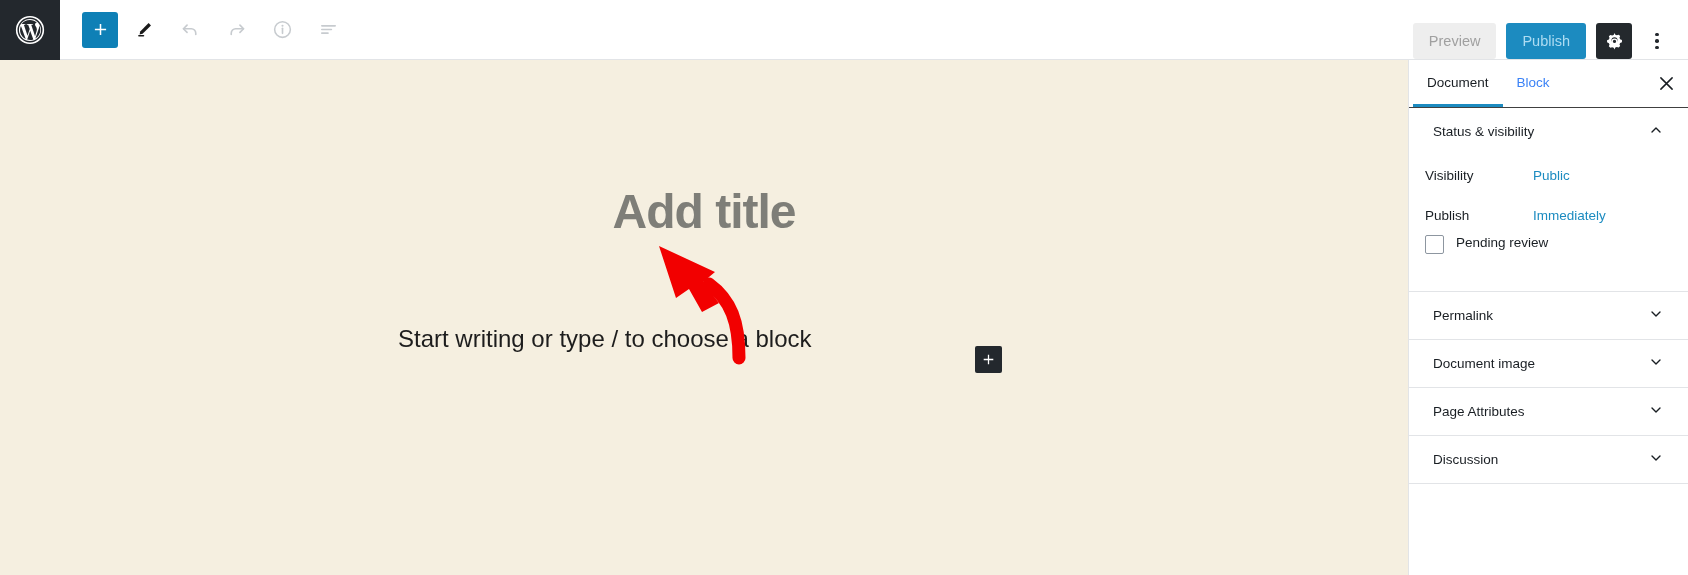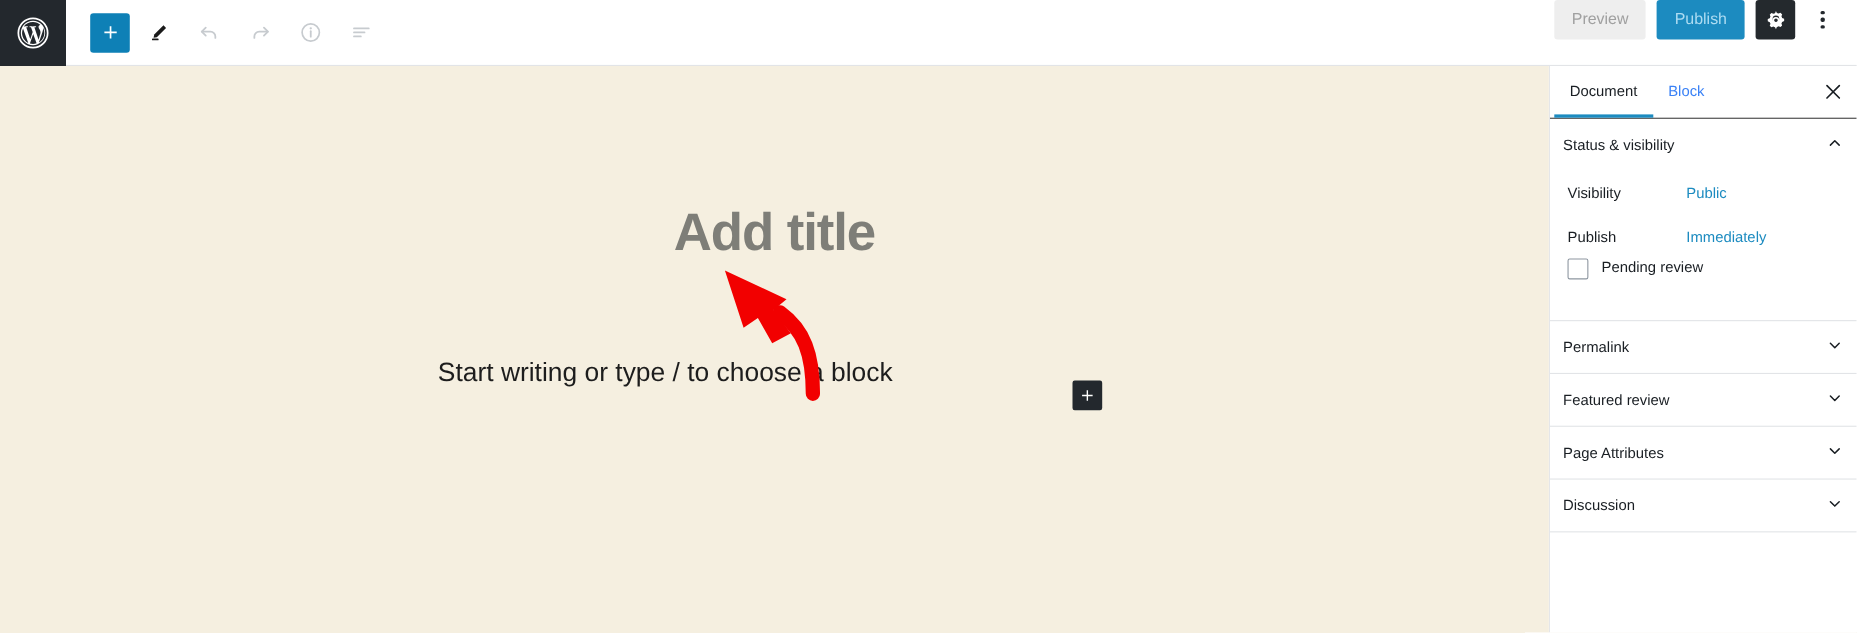--- a/index.html
+++ b/index.html
@@ -67,21 +67,21 @@
     width: 36px;
     height: 36px;
     border-radius: 3px;
   }
   .tool-btn.primary svg { stroke: #ffffff; }
 
   .header-spacer { flex: 1 1 auto; }
 
   .header-right-tools {
     display: flex;
-    align-items: flex-start;
+    align-items: flex-end;
     gap: 10px;
     padding-right: 16px;
   }
 
   .btn-preview {
     height: 36px;
     padding: 0 16px;
     display: flex;
     align-items: center;
     background: #eeeeee;
@@ -243,21 +243,21 @@
     cursor: pointer;
   }
 
   .panel {
     border-bottom: 1px solid #e2e4e7;
   }
   .panel-header {
     display: flex;
     align-items: center;
     height: 47px;
-    padding: 0 12px;
+    padding: 0 24px;
     cursor: pointer;
     background: transparent;
     border: none;
     width: 100%;
     font-family: "Liberation Sans", sans-serif;
   }
   .panel-title {
     flex: 1 1 auto;
     text-align: left;
     font-size: 13.5px;
@@ -460,21 +460,21 @@
           <span>
             <svg width="16" height="16" viewBox="0 0 20 20" aria-hidden="true">
               <path d="M5 7.6 L10 12.6 L15 7.6" fill="none" stroke="#191e23" stroke-width="1.7" stroke-linecap="round" stroke-linejoin="round"></path>
             </svg>
           </span>
         </button>
       </div>
 
       <div class="panel">
         <button class="panel-header">
-          <span class="panel-title">Featured review</span>
+          <span class="panel-title">Document image</span>
           <span>
             <svg width="16" height="16" viewBox="0 0 20 20" aria-hidden="true">
               <path d="M5 7.6 L10 12.6 L15 7.6" fill="none" stroke="#191e23" stroke-width="1.7" stroke-linecap="round" stroke-linejoin="round"></path>
             </svg>
           </span>
         </button>
       </div>
 
       <div class="panel">
         <button class="panel-header">

